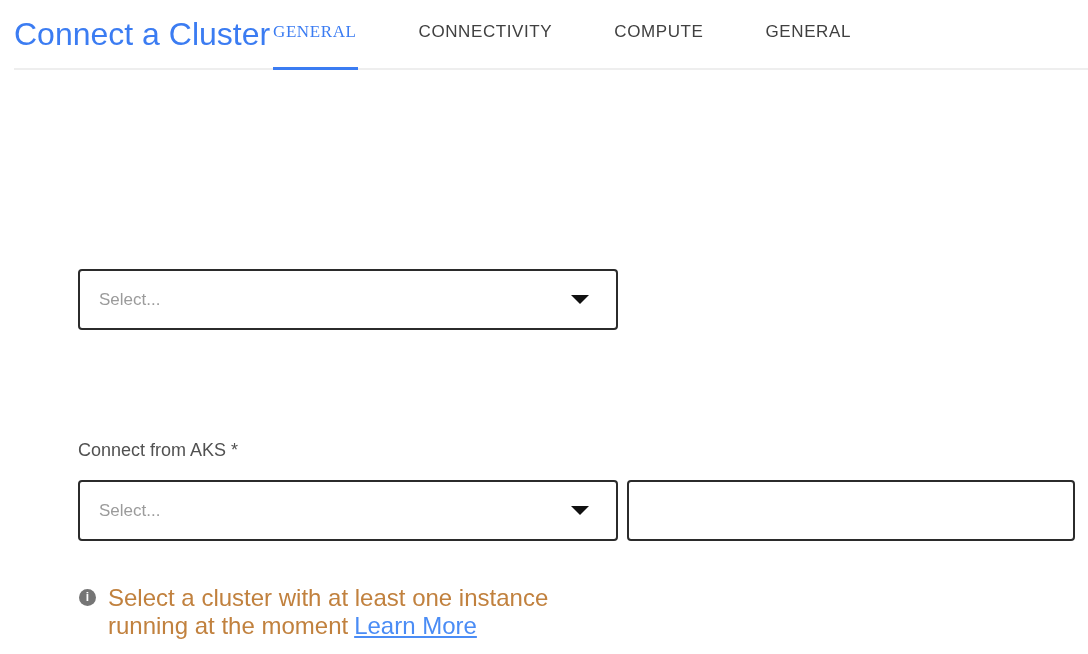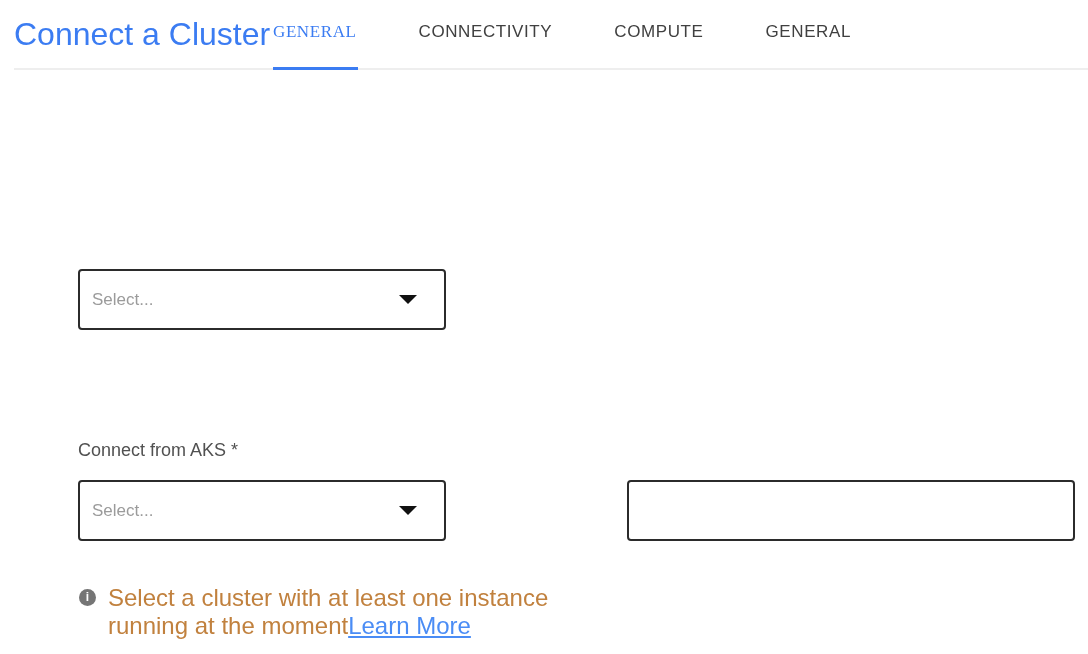--- a/index.html
+++ b/index.html
@@ -64,30 +64,30 @@
     font-size: 18px;
     color: #515151;
     white-space: nowrap;
   }
   .label-resource-group { left: 78px; top: 230px; }
   .label-import-aks     { left: 78px; top: 440px; }
   .label-cluster-name   { left: 627px; top: 440px; }
 
   .select-box {
     position: absolute;
-    width: 368px;
+    width: 540px;
     height: 61px;
     box-sizing: border-box;
     border: 2px solid #2b2b2b;
     border-radius: 4px;
     background: #ffffff;
     display: flex;
     align-items: center;
     justify-content: space-between;
-    padding: 0 27px 0 12px;
+    padding: 0 27px 0 19px;
     cursor: pointer;
   }
   .select-resource-group { left: 78px; top: 269px; }
   .select-import-aks     { left: 78px; top: 480px; }
 
   .select-placeholder {
     font-size: 17px;
     color: #9b9b9b;
   }
   .caret-down {
@@ -140,20 +140,21 @@
   .info-text {
     font-size: 24px;
     line-height: 28px;
     color: #c1813e;
   }
   .info-line { display: block; }
   .info-line2-wrap { display: block; }
   .learn-more {
     color: #4a8cf5;
     text-decoration: underline;
+    margin-left: 6px;
     cursor: pointer;
   }
 </style>
 </head>
 <body>
 
 <div class="page">
 
   <div class="page-title">Connect a Cluster</div>
 

